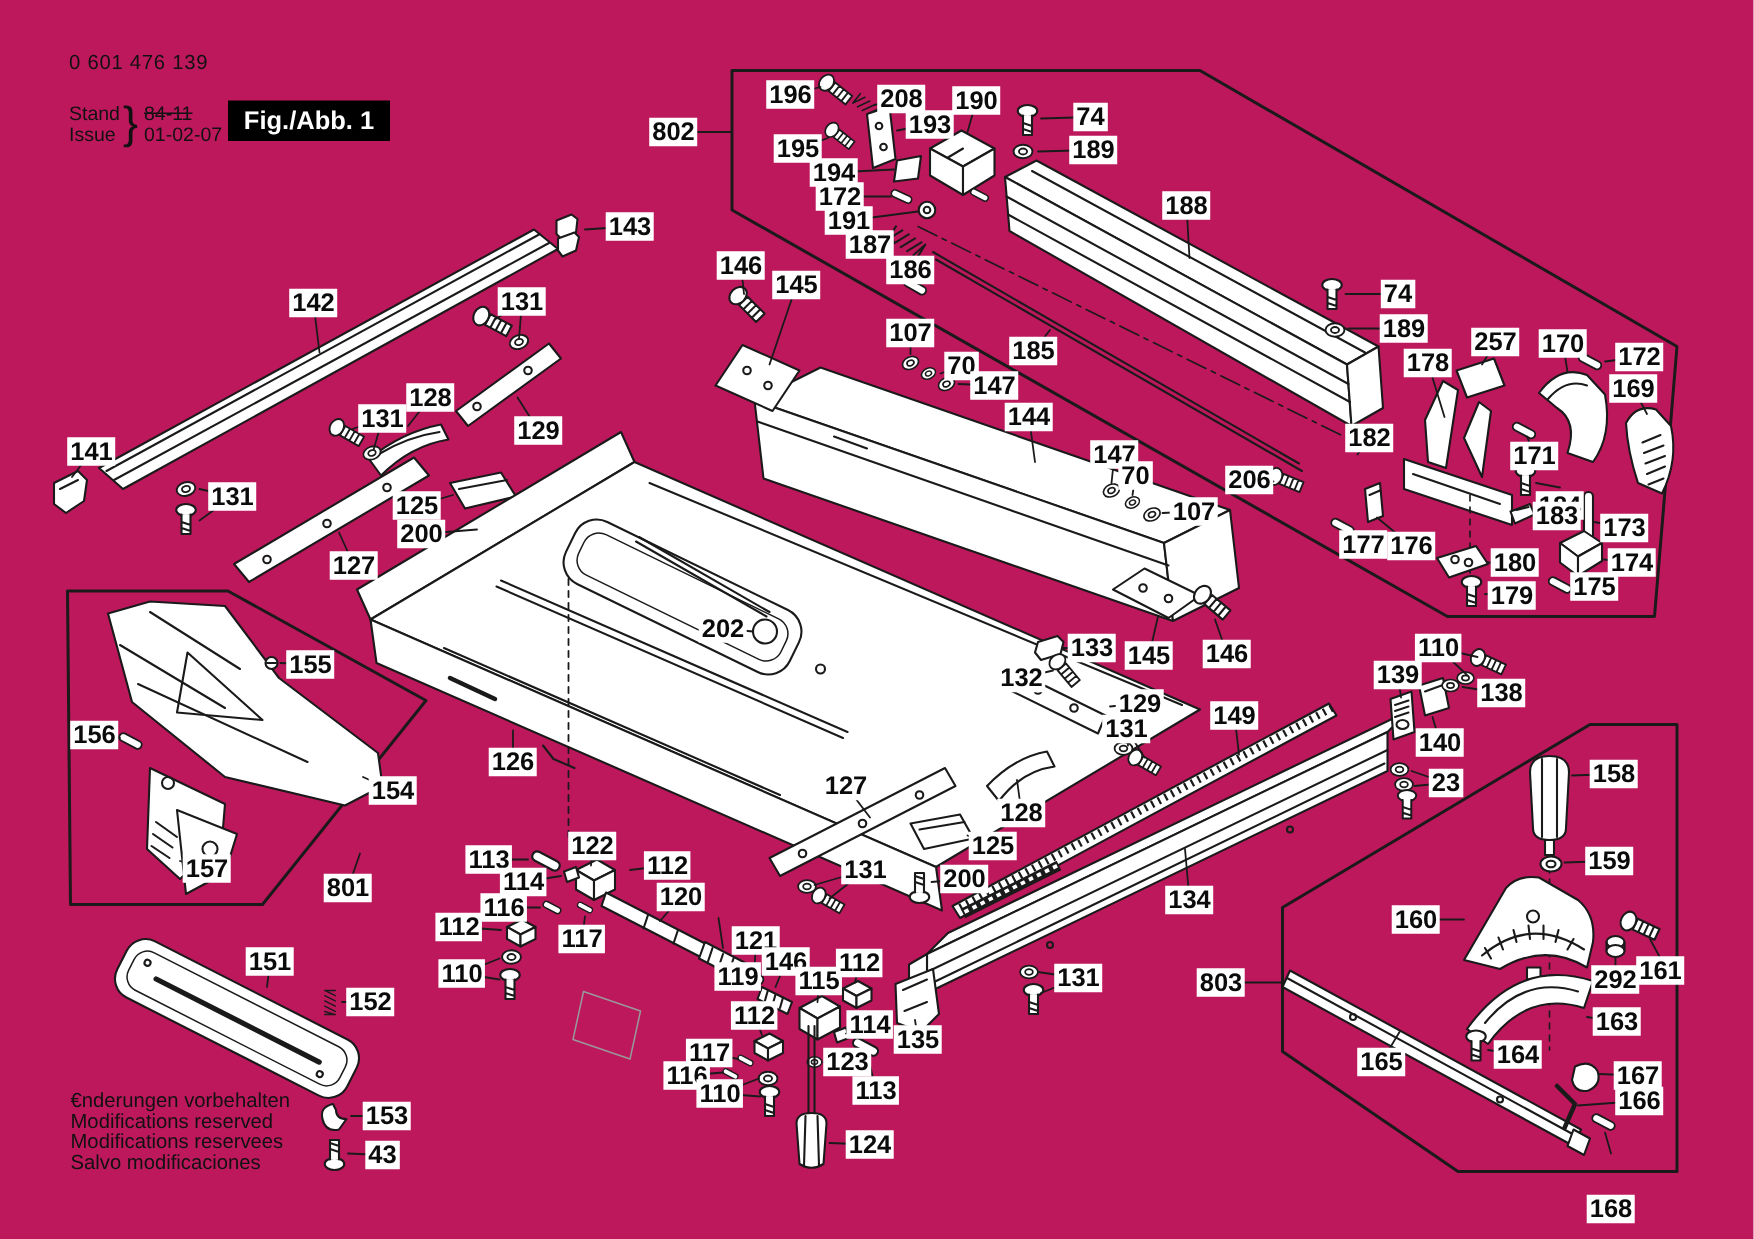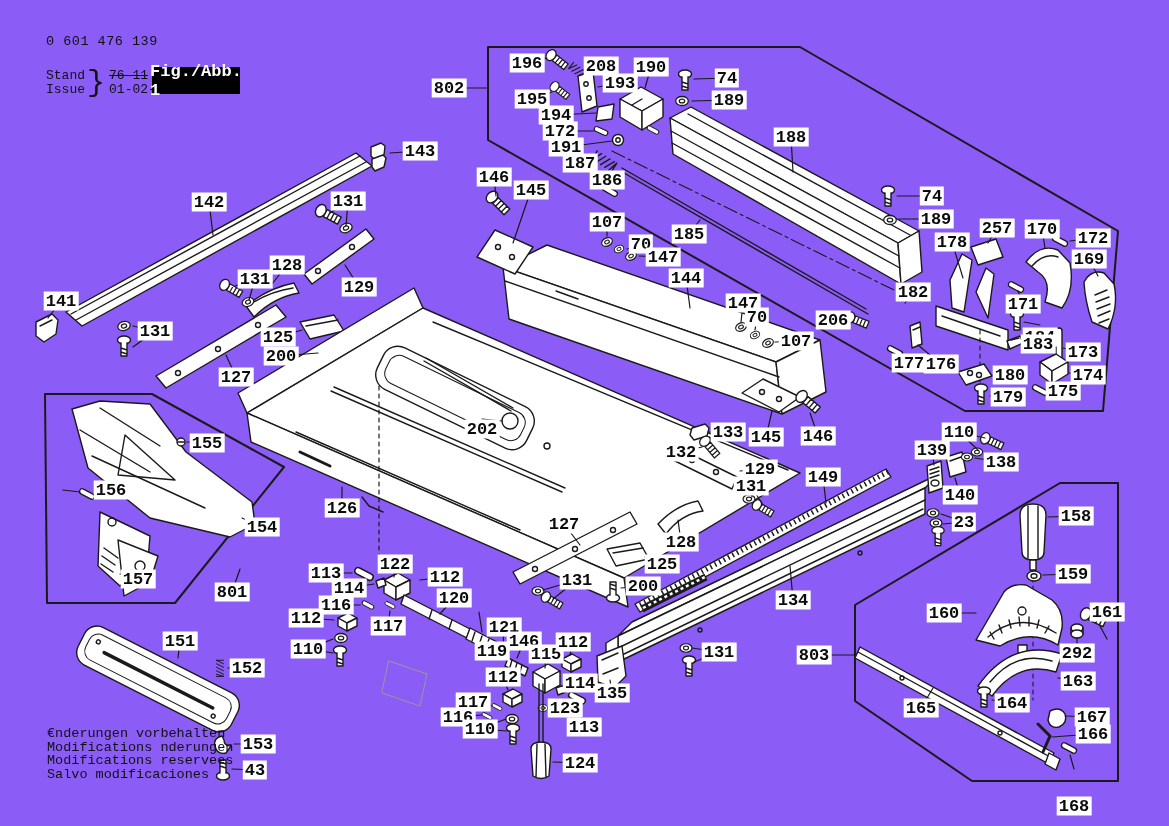--- a/index.html
+++ b/index.html
@@ -1,59 +1,59 @@
 <!DOCTYPE html>
 <html><head>
 <meta charset="utf-8">
 <style>
   html,body{margin:0;padding:0;background:#ffffff;}
-  #stage{position:relative;width:1169px;height:826px;background:#8b5cf6;overflow:hidden;
-         font-family:Liberation Mono, monospace;color:#111;}
+  #stage{position:relative;width:1169px;height:826px;background:#be185d;overflow:hidden;
+         font-family:Liberation Sans, sans-serif;color:#111;}
   #diagram-svg{position:absolute;left:0;top:0;z-index:1;}
   #label-layer{position:absolute;left:0;top:0;width:100%;height:100%;z-index:2;pointer-events:none;}
   .lbl{position:absolute;transform:translate(-50%,-50%);font-weight:bold;font-size:17px;
        line-height:1;background:#fff;padding:1px 2px;white-space:nowrap;color:#0b0b0b;}
   
   #header{position:absolute;left:46px;top:34px;z-index:3;}
   #part-number{font-size:13.5px;letter-spacing:.5px;}
   #revision{display:flex;align-items:center;margin-top:20px;}
   #rev-words div{font-size:13px;line-height:14px;}
   #rev-brace{font-size:30px;font-weight:300;margin:0 4px 0 2px;line-height:28px;}
   #rev-vals div{font-size:13px;line-height:14px;}
   #stand-old{text-decoration:line-through;}
-  #fig-box{position:absolute;left:152px;top:67px;width:88px;height:27px;background:#000;
+  #fig-box{position:absolute;left:152px;top:67px;width:108px;height:27px;background:#000;
            color:#fff;font-weight:bold;font-size:17px;display:flex;align-items:center;
            justify-content:center;z-index:3;}
   
   #footer{position:absolute;left:47px;top:727px;z-index:3;font-size:13.5px;line-height:13.5px;}
 </style>
 </head>
 <body>
 
 <div id="stage">
 
   <div id="header">
     <div id="part-number">0 601 476 139</div>
     <div id="revision">
       <div id="rev-words">
         <div>Stand</div>
         <div>Issue</div>
       </div>
       <div id="rev-brace">}</div>
       <div id="rev-vals">
-        <div id="stand-old">76-11</div>
+        <div id="stand-old">84-11</div>
         <div>01-02-07</div>
       </div>
     </div>
   </div>
   <div id="fig-box">Fig./Abb. 1</div>
 
   <div id="footer">
     <div>€nderungen vorbehalten</div>
-    <div>Modifications nderungen</div>
+    <div>Modifications reserved</div>
     <div>Modifications reservees</div>
     <div>Salvo modificaciones</div>
   </div>
 
   <svg id="diagram-svg" width="1169" height="826" viewBox="0 0 1169 826" stroke="#1a1a1a" stroke-width="1.4" fill="none" stroke-linejoin="round" stroke-linecap="round">
     <defs>
       <g id="washer">
           <ellipse rx="7" ry="5" fill="#fff"></ellipse>
           <ellipse rx="3" ry="2.2" fill="#fff"></ellipse>
         </g>
@@ -697,37 +697,37 @@
       <div class="lbl" style="left: 1083px; top: 352px;">173</div>
       <div class="lbl" style="left: 1088px; top: 375px;">174</div>
       <div class="lbl" style="left: 1063px; top: 391px;">175</div>
       <div class="lbl" style="left: 909px; top: 363px; text-align: right;">177</div>
       <div class="lbl" style="left: 941px; top: 364px;">176</div>
       <div class="lbl" style="left: 1010px; top: 375px;">180</div>
       <div class="lbl" style="left: 1008px; top: 397px;">179</div>
       <div class="lbl" style="left: 743px; top: 303px;">147</div>
       <div class="lbl" style="left: 757px; top: 317px;">70</div>
       <div class="lbl" style="left: 796px; top: 341px;">107</div>
-      <div class="lbl" style="left: 482px; top: 419px; margin-top: 10px;">202</div>
+      <div class="lbl" style="left: 482px; top: 419px;">202</div>
       <div class="lbl" style="left: 728px; top: 432px;">133</div>
       <div class="lbl" style="left: 681px; top: 452px;">132</div>
       <div class="lbl" style="left: 766px; top: 437px;">145</div>
       <div class="lbl" style="left: 818px; top: 436px;">146</div>
       <div class="lbl" style="left: 760px; top: 469px;">129</div>
       <div class="lbl" style="left: 751px; top: 486px;">131</div>
       <div class="lbl" style="left: 823px; top: 477px;">149</div>
       <div class="lbl" style="left: 959px; top: 432px;">110</div>
       <div class="lbl" style="left: 1001px; top: 462px;">138</div>
       <div class="lbl" style="left: 932px; top: 450px;">139</div>
       <div class="lbl" style="left: 960px; top: 495px;">140</div>
       <div class="lbl" style="left: 964px; top: 522px;">23</div>
       <div class="lbl" style="left: 1076px; top: 516px;">158</div>
       <div class="lbl" style="left: 1073px; top: 574px;">159</div>
       <div class="lbl" style="left: 944px; top: 613px;">160</div>
-      <div class="lbl" style="left: 1107px; top: 612px;">161</div>
+      <div class="lbl" style="left: 1107px; top: 647px;">161</div>
       <div class="lbl" style="left: 1077px; top: 653px;">292</div>
       <div class="lbl" style="left: 1078px; top: 681px;">163</div>
       <div class="lbl" style="left: 1012px; top: 703px;">164</div>
       <div class="lbl" style="left: 921px; top: 708px;">165</div>
       <div class="lbl" style="left: 1092px; top: 717px;">167</div>
       <div class="lbl" style="left: 1093px; top: 734px;">166</div>
       <div class="lbl" style="left: 1074px; top: 769px; margin-top: 37px;">168</div>
       <div class="lbl" style="left: 342px; top: 508px;">126</div>
       <div class="lbl" style="left: 564px; top: 524px;">127</div>
       <div class="lbl" style="left: 577px; top: 580px;">131</div>
@@ -757,21 +757,21 @@
       <div class="lbl" style="left: 458px; top: 717px;">116</div>
       <div class="lbl" style="left: 565px; top: 708px;">123</div>
       <div class="lbl" style="left: 584px; top: 727px;">113</div>
       <div class="lbl" style="left: 480px; top: 729px;">110</div>
       <div class="lbl" style="left: 580px; top: 763px;">124</div>
       <div class="lbl" style="left: 180px; top: 641px;">151</div>
       <div class="lbl" style="left: 247px; top: 668px;">152</div>
       <div class="lbl" style="left: 258px; top: 744px;">153</div>
       <div class="lbl" style="left: 255px; top: 770px;">43</div>
       <div class="lbl" style="left: 207px; top: 443px;">155</div>
-      <div class="lbl" style="left: 63px; top: 490px; margin-left: 48px;">156</div>
+      <div class="lbl" style="left: 63px; top: 490px;">156</div>
       <div class="lbl" style="left: 262px; top: 527px;">154</div>
       <div class="lbl" style="left: 138px; top: 579px;">157</div>
       <div class="lbl" style="left: 686px; top: 278px;">144</div>
       <div class="lbl" style="left: 449px; top: 88px;">802</div>
       <div class="lbl" style="left: 232px; top: 592px;">801</div>
       <div class="lbl" style="left: 814px; top: 655px;">803</div>
     </div>
 </div>
 
 </body></html>

